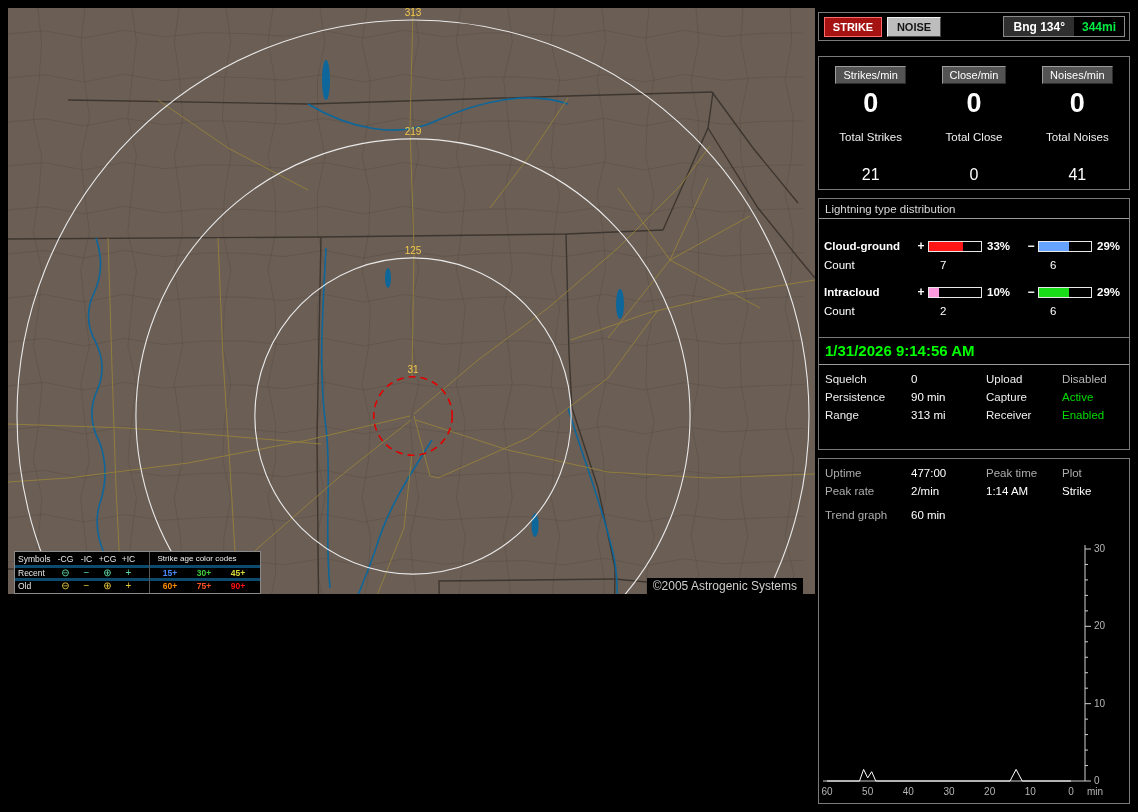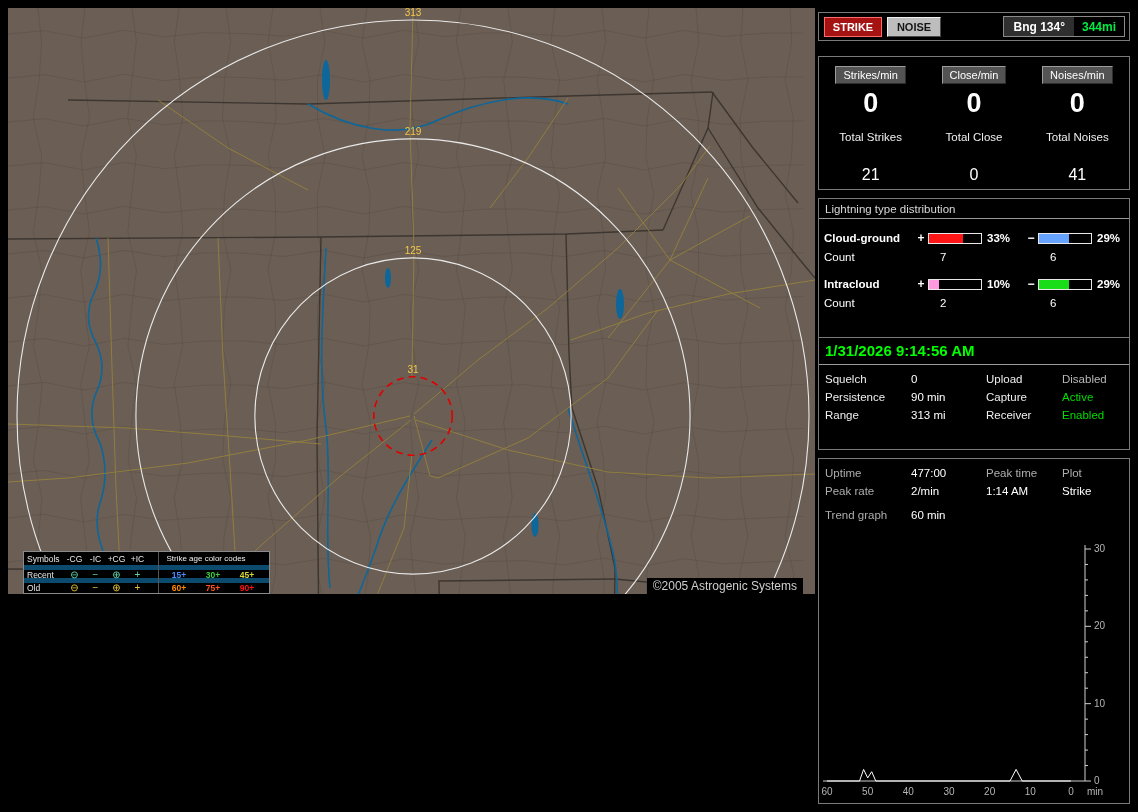--- a/index.html
+++ b/index.html
@@ -4,23 +4,23 @@
 <style>
   *{margin:0;padding:0;box-sizing:border-box;}
   html,body{width:1138px;height:812px;background:#000;font-family:"Liberation Sans",sans-serif;overflow:hidden;position:relative;}
 
   
   .map{position:absolute;left:8px;top:8px;width:807px;height:586px;background:#6b5e55;overflow:hidden;}
   .map svg{position:absolute;left:0;top:0;}
   .copyright{position:absolute;right:12px;bottom:0;background:#000;color:#cfcfcf;font-size:12px;padding:1px 6px;}
 
   
-  .legend{position:absolute;left:15px;bottom:0;width:247px;height:43px;background:#000;border:1px solid #8a8a8a;color:#ddd;}
+  .legend{position:absolute;left:6px;bottom:0;width:247px;height:43px;background:#000;border:1px solid #8a8a8a;color:#ddd;}
   .lg-row{display:grid;grid-template-columns:37px 21px 21px 21px 21px 14px 34px 34px 34px;align-items:center;height:13px;padding-left:3px;}
-  .lg-row + .lg-row{border-top:5px solid #0c4a6e;}
+  .lg-row + .lg-row{border-top:3px solid #0c4a6e;}
   .lg-name{font-size:8.5px;color:#e8e8e8;}
   .lg-sym-h{font-size:8.5px;text-align:center;color:#e8e8e8;}
   .lg-sym{font-size:10px;text-align:center;line-height:1;}
   .lg-age{font-size:8.5px;font-weight:bold;text-align:center;}
   .lg-age-title{grid-column:6/10;font-size:8px;text-align:center;color:#f0f0f0;}
   .lg-divider{position:absolute;left:134px;top:0;bottom:0;width:1px;background:#555;}
 
   
   .panel{position:absolute;left:818px;top:0;width:312px;height:812px;}
   .box{position:absolute;left:0;width:312px;background:#000;border:1px solid #7a7a7a;color:#e8e8e8;}
@@ -41,21 +41,21 @@
   
   .counter-col{flex:1;text-align:center;padding-top:8px;}
   .chip{display:inline-block;background:#535353;border:1px solid;border-color:#9d9d9d #2e2e2e #2e2e2e #9d9d9d;color:#fff;font-size:11px;padding:2px 7px;cursor:pointer;}
   .bignum{font-size:27px;font-weight:bold;color:#fff;margin-top:4px;}
   .total-label{font-size:11.5px;color:#f0f0f0;margin-top:12px;}
   .total-value{font-size:16px;color:#fff;margin-top:23px;}
 
   
   .dist-title{font-size:11.5px;color:#d8d8d8;padding:4px 6px 3px;border-bottom:1px solid #9a9a9a;}
   .dist-row,.count-row{display:grid;grid-template-columns:90px 14px 54px 42px 14px 54px 40px;align-items:center;padding-left:5px;}
-  .dist-row{margin-top:12px;}
+  .dist-row{margin-top:20px;}
   .row2{margin-top:14px;}
   .count-row{margin-top:6px;font-size:11.5px;color:#fff;}
   .count-row .cnt{padding-left:12px;}
   .dist-label{font-weight:bold;font-size:11.5px;color:#fff;}
   .sign{color:#fff;font-weight:bold;text-align:center;font-size:12px;}
   .bar{height:11px;border:1px solid #e8e8e8;background:#000;position:relative;}
   .bar .fill{position:absolute;left:0;top:0;bottom:0;}
   .pct{font-weight:bold;color:#fff;font-size:11.5px;padding-left:5px;}
 
   

